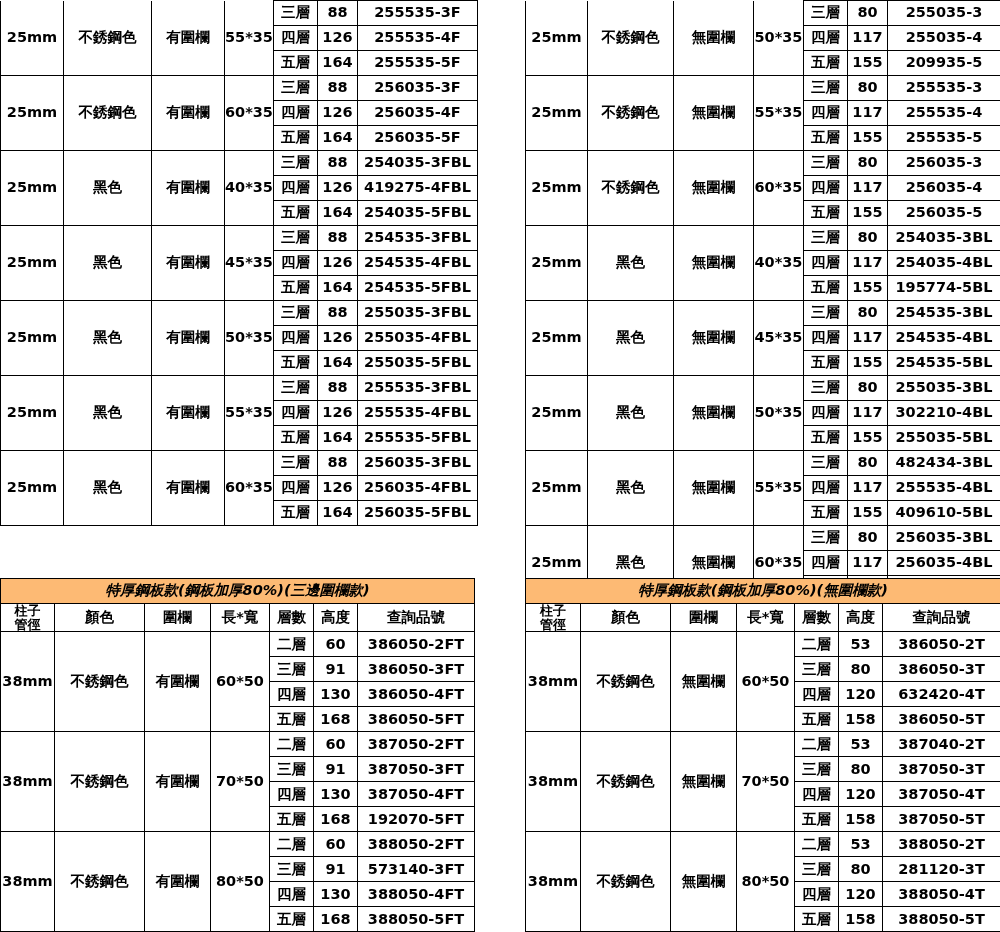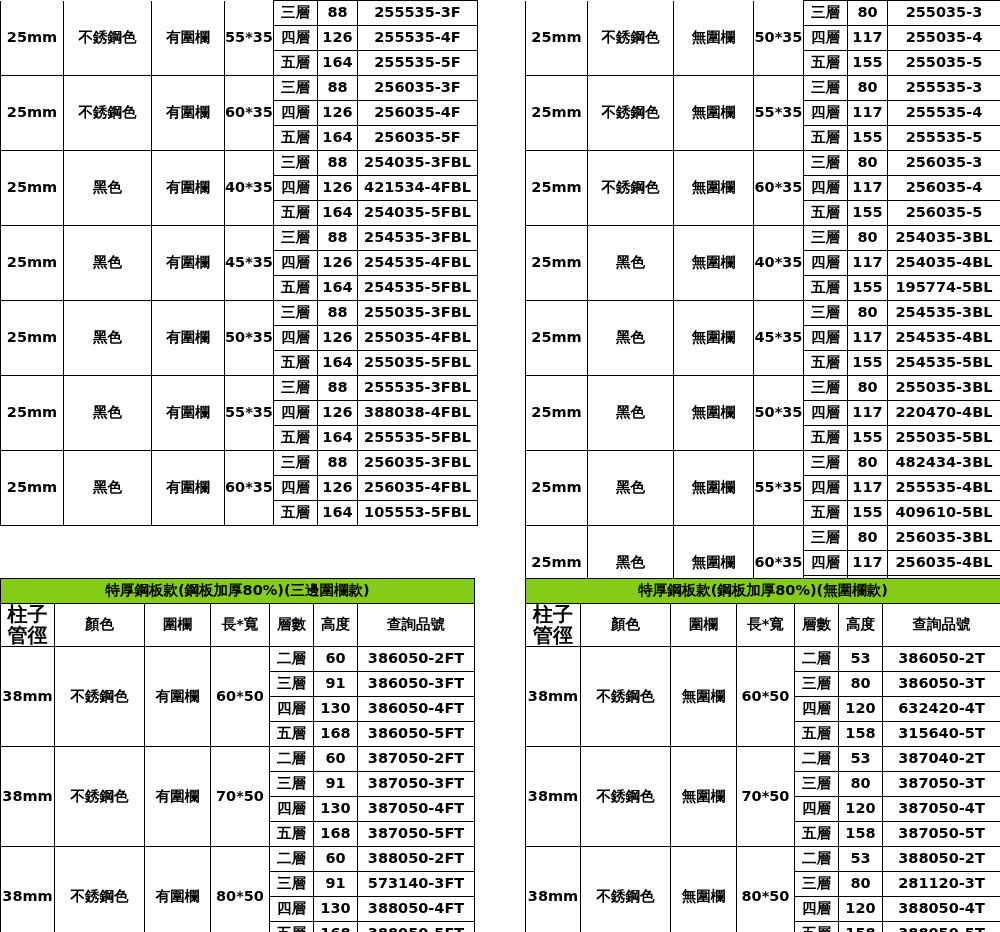--- a/index.html
+++ b/index.html
@@ -29,35 +29,36 @@
     color: #000;
     height: 25px;
     line-height: 1.05;
     white-space: nowrap;
     font-family: "DejaVu Sans", "Liberation Sans", sans-serif;
   }
   table.spec td.nb-top { border-top: none; }
 
   
   .title-row td {
-    background: #84cc16;
+    background: #fdba74;
     color: #000;
     font-size: 17px;
     font-weight: bold;
     height: 28px;
     border: 1px solid #000;
+    font-style: italic;
   }
   .head-row td {
     background: #ffffff;
     font-size: 14.5px;
     height: 34px;
   }
   .head-row td.two-line {
     line-height: 1.05;
-    font-size: 20px;
+    font-size: 13px;
   }
 
   .sml { font-size: 14px; }
 
   
   .t-tl { width: 477px; }
   .t-tl col.c1 { width: 63px; }
   .t-tl col.c2 { width: 88px; }
   .t-tl col.c3 { width: 73px; }
   .t-tl col.c4 { width: 49px; }
@@ -163,21 +164,21 @@
           <td rowspan="3">黑色</td>
           <td rowspan="3">有圍欄</td>
           <td rowspan="3">40*35</td>
           <td>三層</td>
           <td>88</td>
           <td class="sml">254035-3FBL</td>
         </tr>
         <tr>
           <td>四層</td>
           <td>126</td>
-          <td class="sml">421534-4FBL</td>
+          <td class="sml">419275-4FBL</td>
         </tr>
         <tr>
           <td>五層</td>
           <td>164</td>
           <td class="sml">254035-5FBL</td>
         </tr>
 
         <tr>
           <td rowspan="3">25mm</td>
           <td rowspan="3">黑色</td>
@@ -223,21 +224,21 @@
           <td rowspan="3">黑色</td>
           <td rowspan="3">有圍欄</td>
           <td rowspan="3">55*35</td>
           <td>三層</td>
           <td>88</td>
           <td class="sml">255535-3FBL</td>
         </tr>
         <tr>
           <td>四層</td>
           <td>126</td>
-          <td class="sml">388038-4FBL</td>
+          <td class="sml">255535-4FBL</td>
         </tr>
         <tr>
           <td>五層</td>
           <td>164</td>
           <td class="sml">255535-5FBL</td>
         </tr>
 
         <tr>
           <td rowspan="3">25mm</td>
           <td rowspan="3">黑色</td>
@@ -248,21 +249,21 @@
           <td class="sml">256035-3FBL</td>
         </tr>
         <tr>
           <td>四層</td>
           <td>126</td>
           <td class="sml">256035-4FBL</td>
         </tr>
         <tr>
           <td>五層</td>
           <td>164</td>
-          <td class="sml">105553-5FBL</td>
+          <td class="sml">256035-5FBL</td>
         </tr>
       </tbody>
     </table>
   </div>
 
   <div class="block pos-tr">
     <table class="spec t-tr">
       <colgroup>
         <col class="c1">
           <col class="c2">
@@ -284,21 +285,21 @@
           <td>255035-3</td>
         </tr>
         <tr>
           <td>四層</td>
           <td>117</td>
           <td>255035-4</td>
         </tr>
         <tr>
           <td>五層</td>
           <td>155</td>
-          <td>255035-5</td>
+          <td>209935-5</td>
         </tr>
 
         <tr>
           <td rowspan="3">25mm</td>
           <td rowspan="3">不銹鋼色</td>
           <td rowspan="3">無圍欄</td>
           <td rowspan="3">55*35</td>
           <td>三層</td>
           <td>80</td>
           <td>255535-3</td>
@@ -379,21 +380,21 @@
           <td rowspan="3">黑色</td>
           <td rowspan="3">無圍欄</td>
           <td rowspan="3">50*35</td>
           <td>三層</td>
           <td>80</td>
           <td class="sml">255035-3BL</td>
         </tr>
         <tr>
           <td>四層</td>
           <td>117</td>
-          <td class="sml">220470-4BL</td>
+          <td class="sml">302210-4BL</td>
         </tr>
         <tr>
           <td>五層</td>
           <td>155</td>
           <td class="sml">255035-5BL</td>
         </tr>
 
         <tr>
           <td rowspan="3">25mm</td>
           <td rowspan="3">黑色</td>
@@ -502,21 +503,21 @@
           <td>387050-3FT</td>
         </tr>
         <tr>
           <td>四層</td>
           <td>130</td>
           <td>387050-4FT</td>
         </tr>
         <tr>
           <td>五層</td>
           <td>168</td>
-          <td>387050-5FT</td>
+          <td>192070-5FT</td>
         </tr>
 
         <tr>
           <td rowspan="4">38mm</td>
           <td rowspan="4">不銹鋼色</td>
           <td rowspan="4">有圍欄</td>
           <td rowspan="4">80*50</td>
           <td>二層</td>
           <td>60</td>
           <td>388050-2FT</td>
@@ -580,21 +581,21 @@
           <td>386050-3T</td>
         </tr>
         <tr>
           <td>四層</td>
           <td>120</td>
           <td>632420-4T</td>
         </tr>
         <tr>
           <td>五層</td>
           <td>158</td>
-          <td>315640-5T</td>
+          <td>386050-5T</td>
         </tr>
 
         <tr>
           <td rowspan="4">38mm</td>
           <td rowspan="4">不銹鋼色</td>
           <td rowspan="4">無圍欄</td>
           <td rowspan="4">70*50</td>
           <td>二層</td>
           <td>53</td>
           <td>387040-2T</td>

